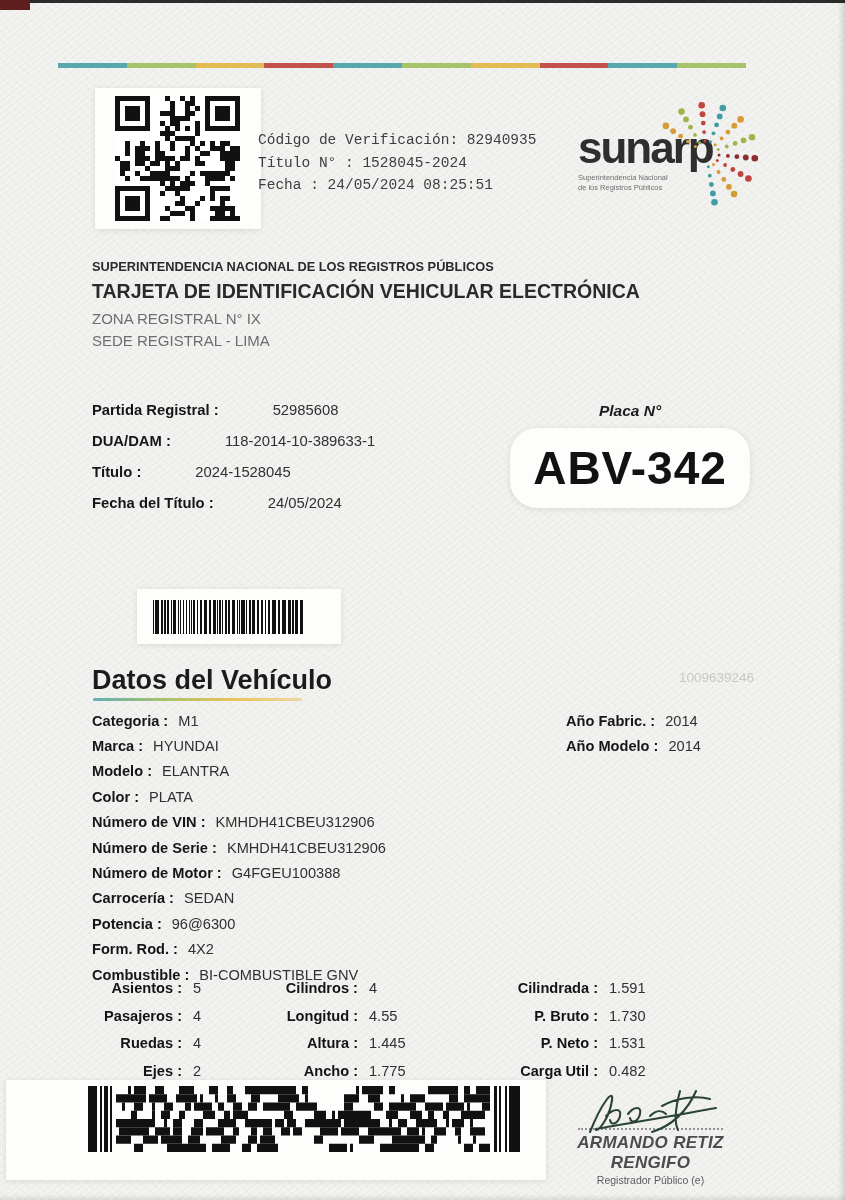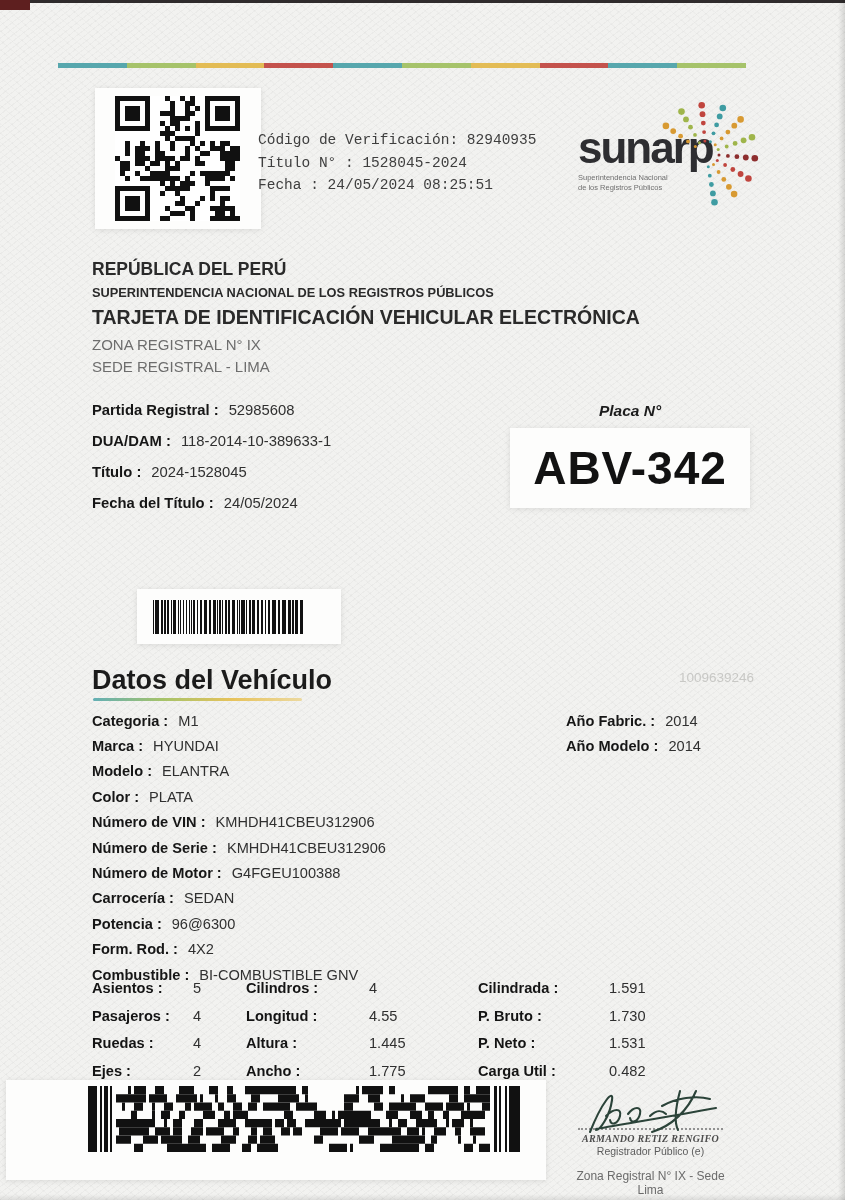--- a/index.html
+++ b/index.html
@@ -21,49 +21,49 @@
   .logo-word{font-size:44px;font-weight:bold;color:#2e2e31;letter-spacing:-2px;line-height:44px;}
   .logo-tag{font-size:7.5px;color:#6f6f6f;line-height:9.5px;margin-top:3px;}
   #burst-svg{position:absolute;left:662px;top:90px;pointer-events:none;}
   .hdr{position:absolute;left:92px;top:259px;color:#2a2a2a;white-space:nowrap;}
   .hdr .l1{font-size:17.5px;font-weight:bold;margin-bottom:5px;}
   .hdr .l2{font-size:12.8px;font-weight:bold;margin-bottom:6px;}
   .hdr .l3{font-size:19.5px;font-weight:bold;margin-bottom:7px;}
   .hdr .l4{font-size:15px;color:#6d6d6d;margin-bottom:5px;}
   .hdr .l5{font-size:15px;color:#6d6d6d;}
   .regfields{position:absolute;left:92px;top:394px;}
-  .regrow{height:31.2px;display:flex;align-items:center;font-size:14.8px;white-space:nowrap;}
+  .regrow{height:31.2px;display:flex;align-items:center;font-size:14.8px;white-space:nowrap;gap:44px;}
   .flabel{font-weight:bold;color:#161616;}
   .fvalue{margin-left:10px;color:#303030;}
   .plate-label{position:absolute;left:510px;top:402px;width:240px;text-align:center;
                font-weight:bold;font-size:15.5px;color:#1c1c1c;font-style:italic;}
-  .plate-box{left:510px;top:428px;width:240px;height:80px;display:flex;align-items:center;justify-content:center;}
+  .plate-box{left:510px;top:428px;width:240px;height:80px;display:flex;align-items:center;justify-content:center;border-radius:27px;}
   .plate-num{font-size:46px;font-weight:bold;letter-spacing:1px;color:#121212;}
   .bc1-box{left:137px;top:589px;width:204px;height:55px;}
   #bc1-svg{position:absolute;left:153px;top:600px;}
   .section-title{position:absolute;left:92px;top:665px;font-size:27px;font-weight:bold;color:#1b1b1b;}
   .section-underline{position:absolute;left:93px;top:698px;width:209px;height:3px;border-radius:2px;}
   .refnum{position:absolute;left:668px;top:670px;width:86px;text-align:right;font-size:13.5px;color:#c8c8c5;}
   .vleft{position:absolute;left:92px;top:708px;}
   .vrow{height:25.4px;display:flex;align-items:center;font-size:14.6px;white-space:nowrap;}
   .vright{position:absolute;left:566px;top:708px;}
   .vright .flabel{display:inline-block;}
   .stats{position:absolute;top:974px;}
   .srow{height:27.8px;display:flex;align-items:center;font-size:14.6px;white-space:nowrap;}
-  .slabel{font-weight:bold;color:#141414;}
+  .slabel{font-weight:bold;text-align:right;color:#141414;}
   .svalue{margin-left:11px;color:#2f2f2f;}
   .stats1{left:92px;}  .stats1 .slabel{width:90px;}
   .stats2{left:246px;} .stats2 .slabel{width:112px;}
   .stats3{left:478px;} .stats3 .slabel{width:120px;}
   .bottom-box{left:6px;top:1080px;width:540px;height:100px;}
   #pdf417-svg{position:absolute;left:88px;top:1086px;}
   .sig{position:absolute;left:563px;top:1086px;width:175px;text-align:center;}
   #sig-svg{display:block;margin:0 auto;}
   .sig-dotline{border-top:2px dotted #919191;width:145px;margin:-8px auto 3px;}
-  .sig-name{font-size:10px;font-style:italic;font-weight:bold;color:#4c4c4c;letter-spacing:0.3px;font-family:Liberation Serif, serif;}
+  .sig-name{font-size:17px;font-style:italic;font-weight:bold;color:#4c4c4c;letter-spacing:0.3px;}
   .sig-role{font-size:10.5px;color:#5c5c5c;margin-top:1px;}
   .sig-zone{font-size:12px;color:#6b6b6b;margin-top:12px;}
   .edge-right{position:absolute;right:0;top:0;width:7px;height:100%;
               background:linear-gradient(90deg, rgba(0,0,0,0), rgba(0,0,0,0.12));}
   .edge-bottom{position:absolute;left:0;bottom:0;width:100%;height:6px;
                background:linear-gradient(180deg, rgba(0,0,0,0), rgba(0,0,0,0.09));}
 </style>
 </head>
 <body>
 
@@ -341,21 +341,20 @@
       <circle cx="24.0" cy="29.4" r="2.9" fill="#9fb54a"></circle>
       <circle cx="19.5" cy="21.6" r="3.3" fill="#9fb54a"></circle>
       <circle cx="33.4" cy="56.5" r="1.5" fill="#d89a32"></circle>
       <circle cx="26.0" cy="51.4" r="1.9" fill="#d89a32"></circle>
       <circle cx="18.6" cy="46.2" r="2.4" fill="#d89a32"></circle>
       <circle cx="11.2" cy="41.1" r="2.9" fill="#d89a32"></circle>
       <circle cx="3.9" cy="35.9" r="3.3" fill="#d89a32"></circle>
     </svg>
 
   <div class="hdr">
-    <div class="l1">REPÚBLICA DEL PERÚ</div>
     <div class="l2">SUPERINTENDENCIA NACIONAL DE LOS REGISTROS PÚBLICOS</div>
     <div class="l3">TARJETA DE IDENTIFICACIÓN VEHICULAR ELECTRÓNICA</div>
     <div class="l4">ZONA REGISTRAL N° IX</div>
     <div class="l5">SEDE REGISTRAL - LIMA</div>
   </div>
 
   <div class="regfields">
     <div class="regrow">
       <span class="flabel">Partida Registral :</span>
       <span class="fvalue">52985608</span>

